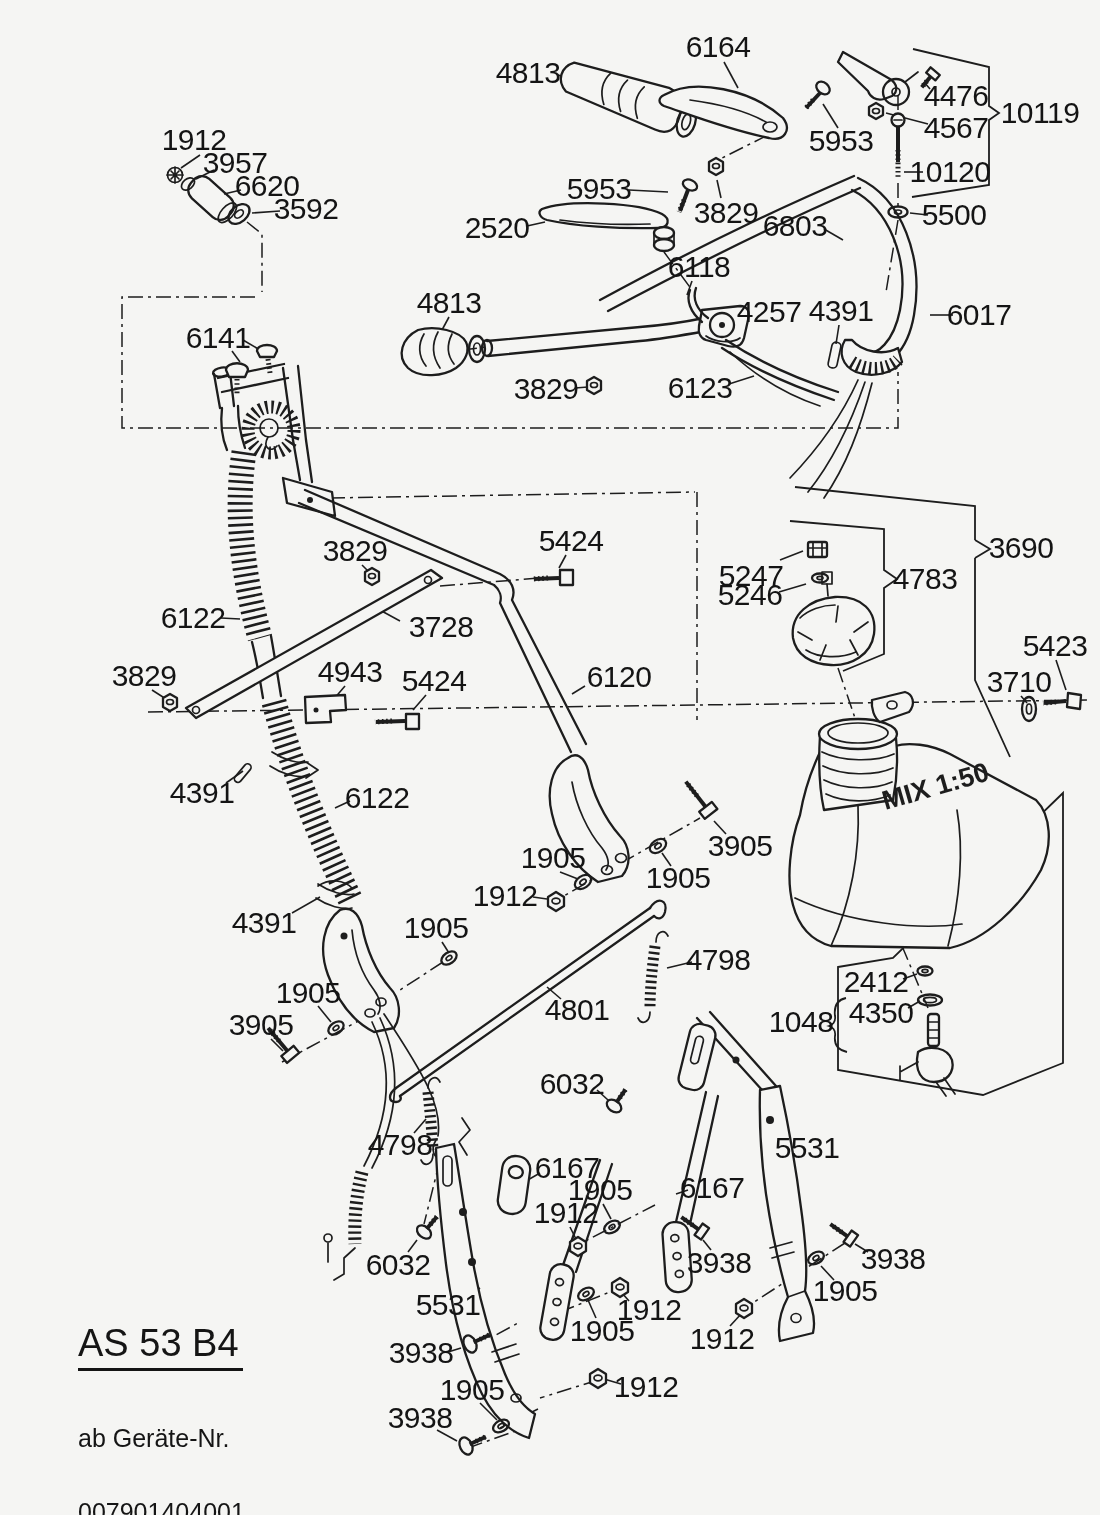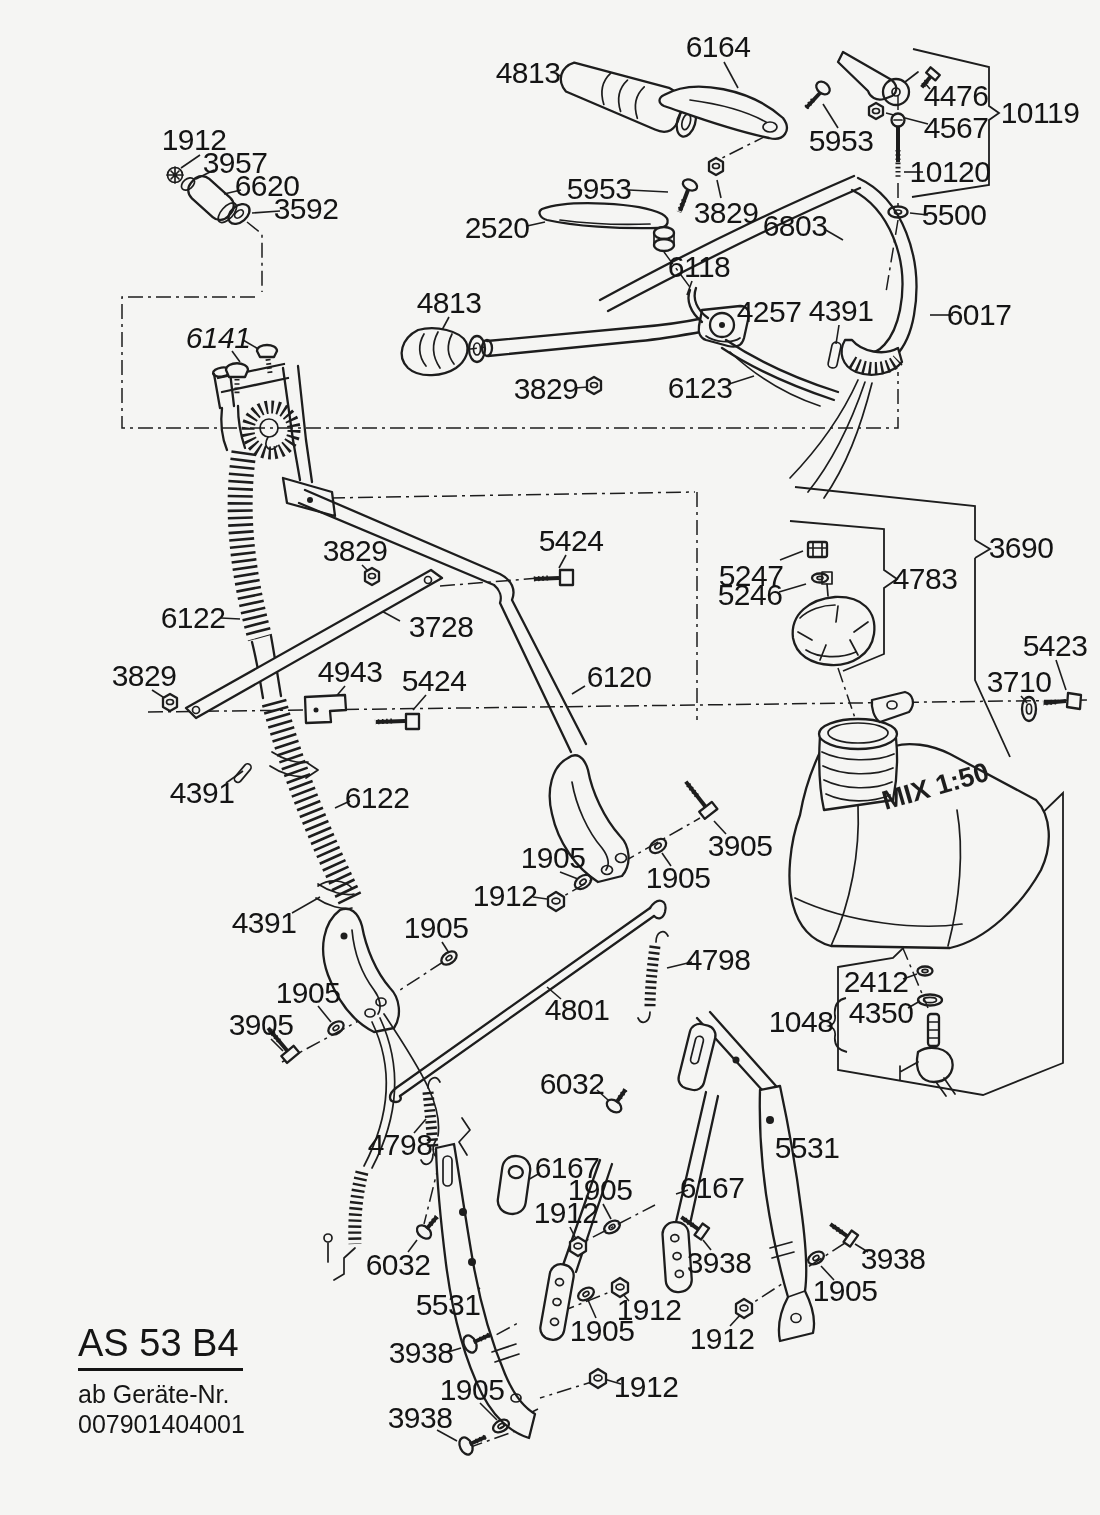--- a/index.html
+++ b/index.html
@@ -17,21 +17,21 @@
   .spring{stroke:#1d1d1d;fill:none;stroke-width:11;stroke-dasharray:2.4 3.4;}
   .thread{stroke:#1d1d1d;fill:none;stroke-width:5;stroke-dasharray:1.6 2.6;}
   .shaft{stroke:#1d1d1d;fill:none;stroke-width:4;}
   .paperfill{fill:#f5f5f3;}
   .inkfill{fill:#1d1d1d;stroke:none;}
   .callout{position:absolute;transform:translate(-50%,-50%);font-size:30px;letter-spacing:-.5px;
            white-space:nowrap;color:#141414;}
   .titleblock{position:absolute;left:78px;top:1322px;}
   .titleblock .model{font-size:38px;display:inline-block;border-bottom:3px solid #141414;
                      padding:0 4px 3px 0;margin:0 0 8px 0;}
-  .titleblock .sline{font-size:25px;line-height:30px;}
+  .titleblock .sline{font-size:25px;line-height:30px;margin-top:44px;}
   svg text{fill:#1d1d1d;stroke:none;font-family:"Liberation Sans","DejaVu Sans",sans-serif;}
 </style>
 </head>
 <body>
 
 <div class="stage">
 
 <svg width="1100" height="1515" viewBox="0 0 1100 1515">
 
   <g>
@@ -593,21 +593,21 @@
           <line class="thread" x1="0" y1="11" x2="0" y2="22"></line>
     </g>
   </g>
 </svg>
 
 <div style="position:absolute;left:0;top:0;width:100%;height:100%;">
       <div class="callout" style="left: 194px; top: 140px;">1912</div>
       <div class="callout" style="left: 235px; top: 163px;">3957</div>
       <div class="callout" style="left: 267px; top: 186px;">6620</div>
       <div class="callout" style="left: 306px; top: 209px;">3592</div>
-      <div class="callout" style="left: 218px; top: 338px; font-style: italic;">6141</div>
+      <div class="callout" style="left: 218px; top: 338px;">6141</div>
       <div class="callout" style="left: 528px; top: 73px;">4813</div>
       <div class="callout" style="left: 718px; top: 47px;">6164</div>
       <div class="callout" style="left: 599px; top: 189px;">5953</div>
       <div class="callout" style="left: 497px; top: 228px;">2520</div>
       <div class="callout" style="left: 726px; top: 213px;">3829</div>
       <div class="callout" style="left: 795px; top: 226px;">6803</div>
       <div class="callout" style="left: 841px; top: 141px;">5953</div>
       <div class="callout" style="left: 956px; top: 96px;">4476</div>
       <div class="callout" style="left: 956px; top: 128px;">4567</div>
       <div class="callout" style="left: 1040px; top: 113px;">10119</div>

